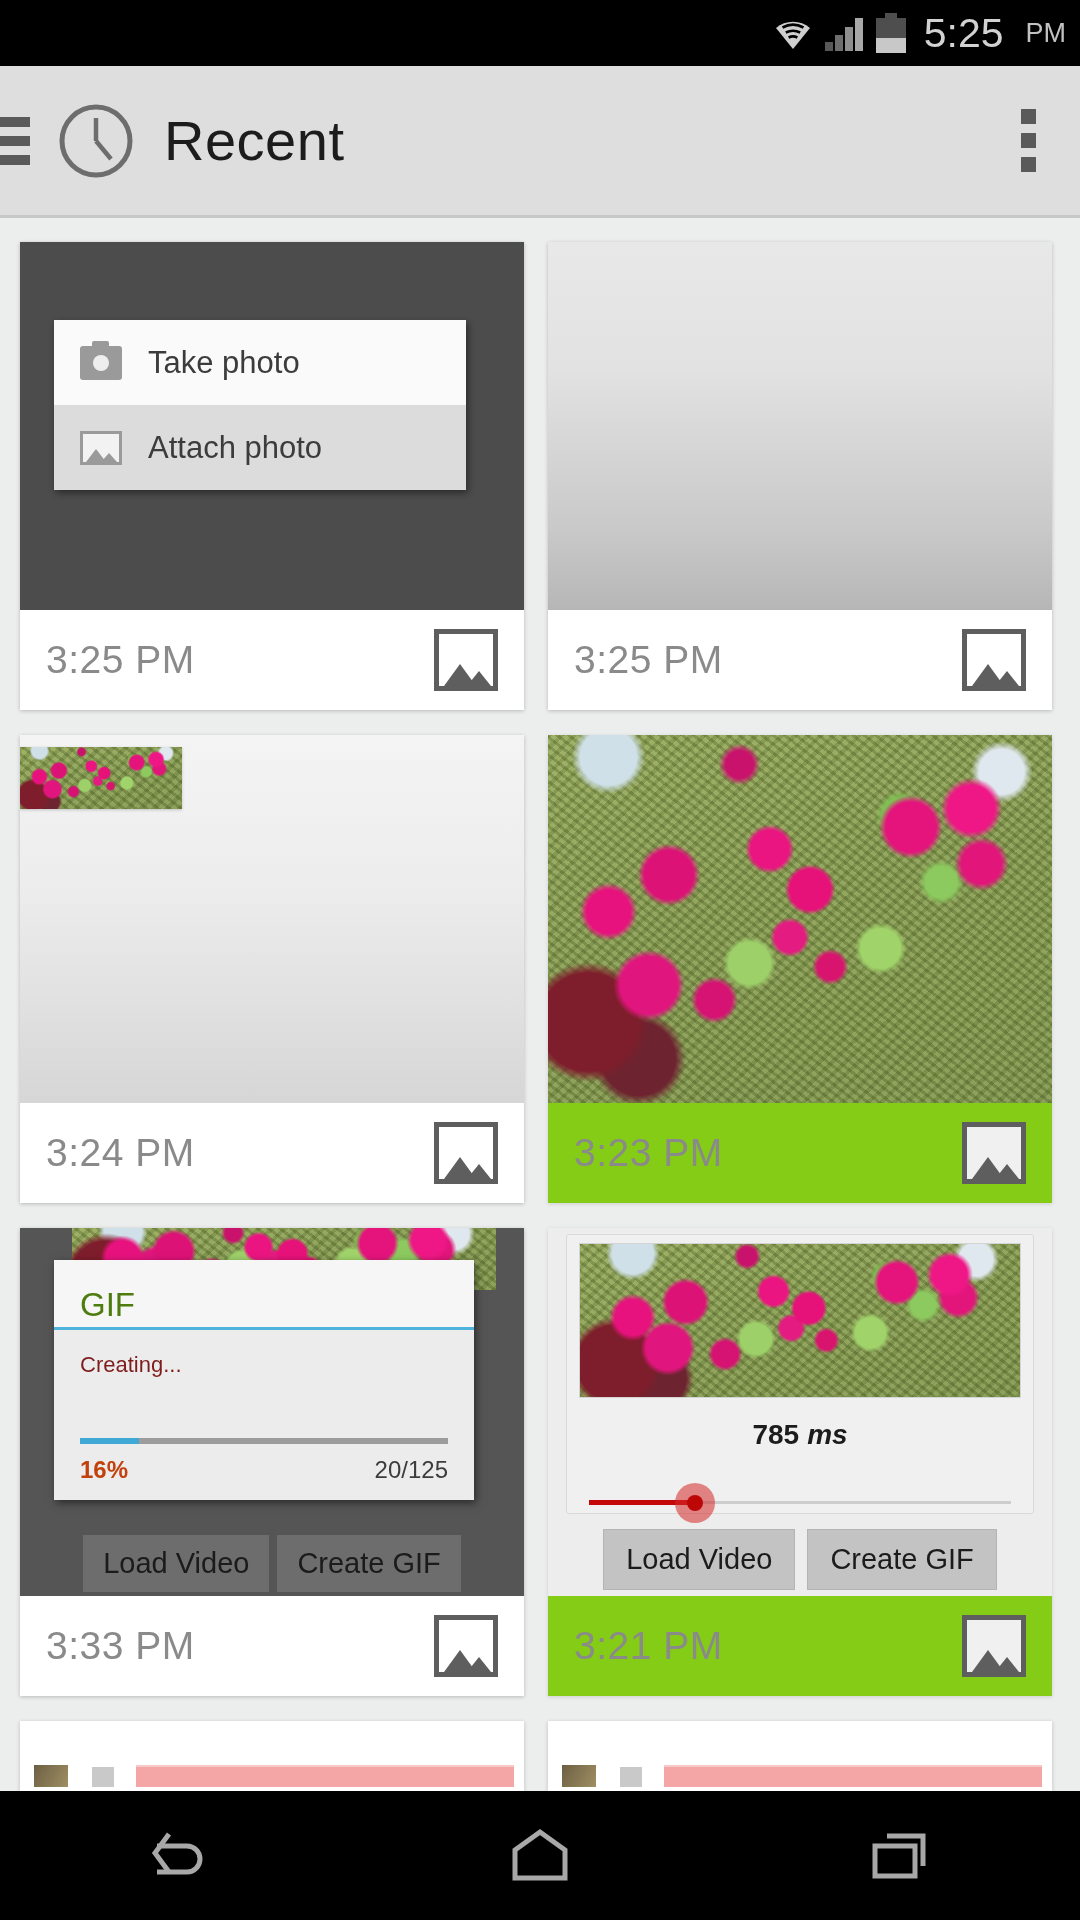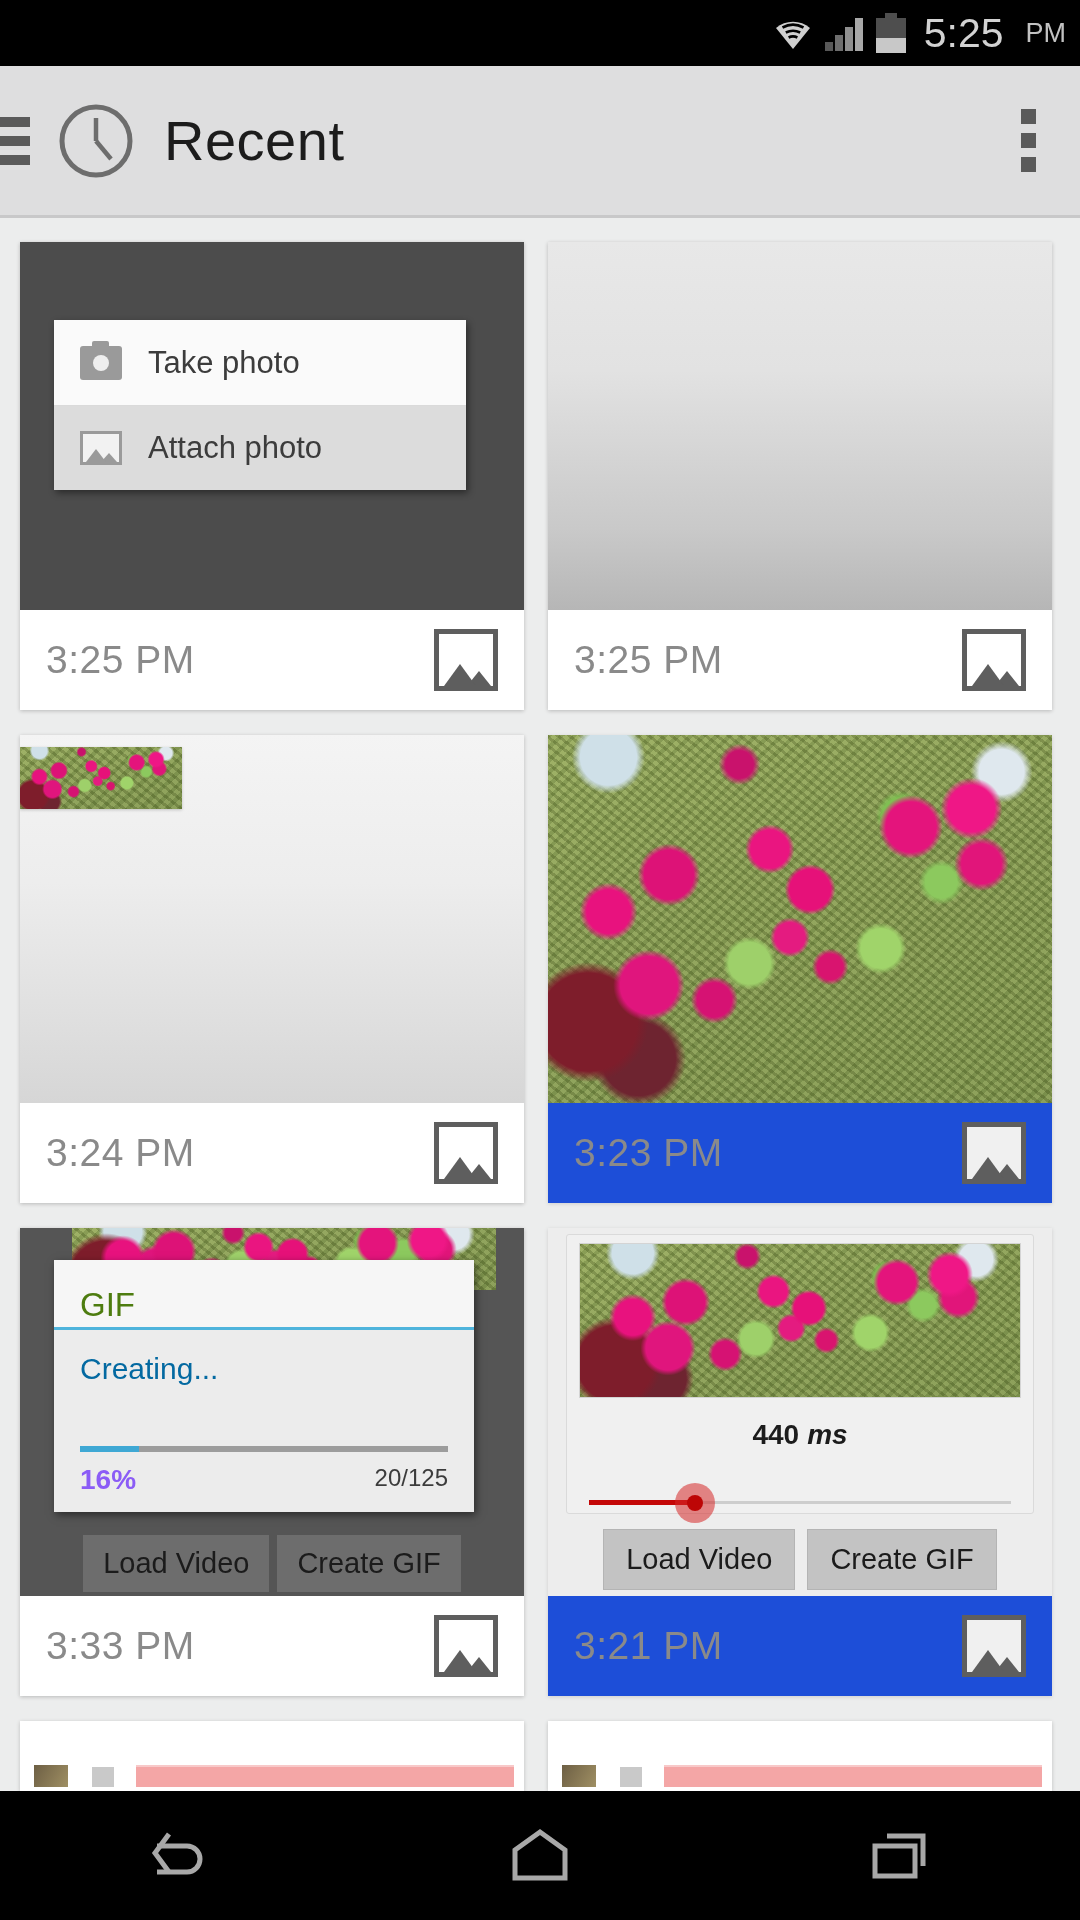--- a/index.html
+++ b/index.html
@@ -64,21 +64,21 @@
     display: flex; flex-wrap: wrap;
     column-gap: 24px; row-gap: 22px;
     overflow: hidden; background: #eceded; align-items: flex-end;
   }
   .card {
     width: 504px; background: #fff;
     box-shadow: 0 1px 4px rgba(0,0,0,.22);
     display: flex; flex-direction: column;
     flex: none; overflow: hidden;
   }
-  .card.dim { background: #1d4ed8; box-shadow: 0 1px 4px rgba(0,0,0,.13); }
+  .card.dim { background: #84cc16; box-shadow: 0 1px 4px rgba(0,0,0,.13); }
   .card-thumb {
     width: 100%; height: 368px; position: relative; overflow: hidden;
   }
   .card-footer {
     height: 100px; display: flex; align-items: center;
     padding: 0 26px; background: inherit;
   }
   .card-time { font-size: 39px; color: #8a8a8a; letter-spacing: .5px; }
   .img-icon {
     margin-left: auto; width: 64px; height: 62px;
@@ -188,26 +188,26 @@
     width: 420px; background: #ececec;
     box-shadow: 2px 3px 8px rgba(0,0,0,.5);
     display: flex; flex-direction: column;
   }
   .gif-title {
     font-size: 33px; color: #4d7c0f; padding: 26px 26px 3px 26px;
     background: #f6f6f6;
   }
   .gif-rule { height: 3px; background: #4fb4dc; }
   .gif-body { padding: 22px 26px 14px 26px; }
-  .gif-status { font-size: 30px; color: #0369a1; }
+  .gif-status { font-size: 22px; color: #7f1d1d; }
   .gif-progress-wrap { padding: 0 26px 16px 26px; margin-top: 46px; }
   .gif-track { height: 6px; background: #9c9c9c; position: relative; }
   .gif-bar { position: absolute; left: 0; top: 0; height: 6px; background: #3fa8d4; }
   .gif-nums { display: flex; justify-content: space-between; margin-top: 12px; }
-  .gif-pct { font-size: 28px; font-weight: bold; color: #8b5cf6; }
+  .gif-pct { font-size: 24px; font-weight: bold; color: #c2410c; }
   .gif-count { font-size: 24px; color: #3c3c3c; }
   .gif-btnrow {
     position: absolute; left: 0; right: 0; bottom: 4px;
     display: flex; justify-content: center; gap: 8px;
   }
   .gif-btn {
     background: #6d6d6d; color: #1b1b1b;
     font-size: 29px; padding: 12px 20px; white-space: nowrap;
   }
 
@@ -412,21 +412,21 @@
     </div>
 
     <div class="card dim">
       <div class="card-thumb">
         <div class="ed-screen">
           <div class="ed-panel">
             <div class="ed-photo">
               <div class="flower-photo"></div>
             </div>
             <div class="ed-ms">
-              <span>440</span><i>ms</i>
+              <span>785</span><i>ms</i>
             </div>
             <div class="ed-slider">
               <div class="ed-track-off"></div>
               <div class="ed-track-on"></div>
               <div class="ed-thumb"></div>
             </div>
           </div>
           <div class="ed-btnrow">
             <span class="ed-btn">Load Video</span>
             <span class="ed-btn">Create GIF</span>

